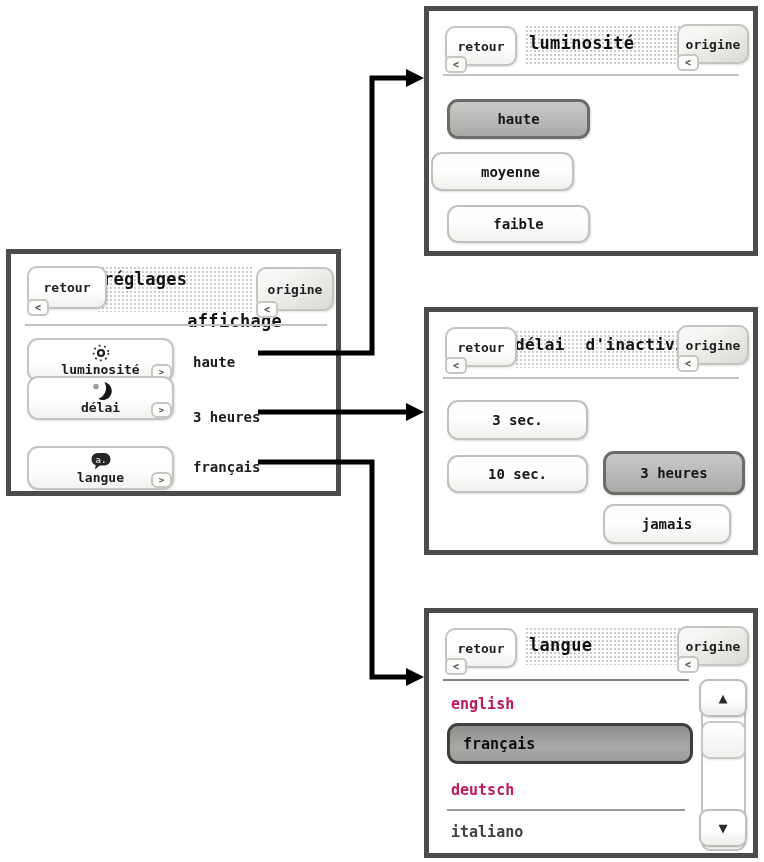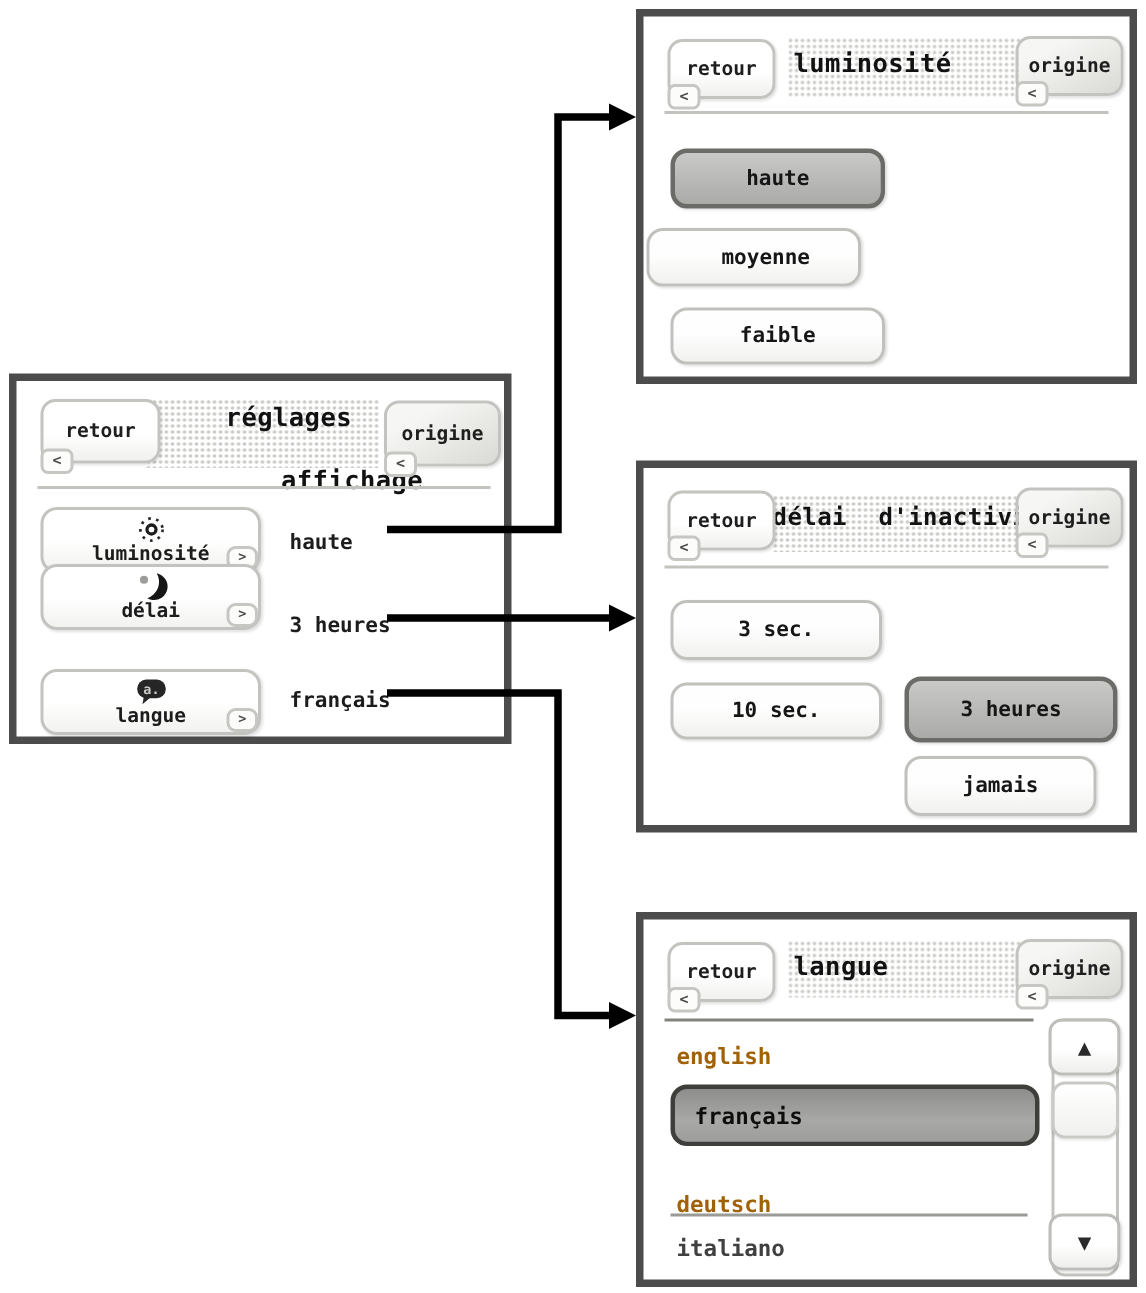--- a/index.html
+++ b/index.html
@@ -15,21 +15,21 @@
            display:flex;align-items:center;justify-content:center;
            font-size:13px;font-weight:bold;color:#1e1e1e;box-shadow:1px 1px 2px rgba(0,0,0,.12);}
   .nav-btn.origine{background:linear-gradient(150deg,#f6f6f4 25%,#d9d9d5);}
   .tab-bl{position:absolute;left:-2px;bottom:-9px;width:22px;height:17px;background:#fcfcfa;
           border:2px solid #c6c6c2;border-radius:5px;box-sizing:border-box;
           display:flex;align-items:center;justify-content:center;
           font-size:10px;font-weight:bold;color:#4a4a4a;line-height:1;}
 
   
   .title{position:absolute;font-size:17px;font-weight:bold;color:#121212;letter-spacing:.3px;white-space:pre;}
-  .title.two-line{line-height:21px;text-align:center;}
+  .title.two-line{line-height:21px;}
   .title.wide-ws{word-spacing:11px;font-size:16px;}
   .dots{position:absolute;background-image:radial-gradient(#cbcbc7 1px,rgba(255,255,255,0) 1.2px);
         background-size:4px 4px;}
   .sep{position:absolute;height:2px;background:#c2c2be;}
   .sep.dark{background:#82827e;}
   .sep.mid{background:#9a9a96;}
 
   
   .item-btn{position:absolute;left:16px;width:147px;height:44px;border:2px solid #c3c3bf;border-radius:11px;
             background:linear-gradient(180deg,#ffffff 50%,#f2f2f0);box-sizing:border-box;
@@ -43,21 +43,21 @@
   .value{position:absolute;left:182px;font-size:14px;font-weight:bold;color:#1c1c1c;}
 
   
   .opt{position:absolute;border:2px solid #c0c0bc;border-radius:11px;box-sizing:border-box;
        background:linear-gradient(180deg,#fefefe 45%,#f1f1ef);
        display:flex;align-items:center;justify-content:center;
        font-size:14px;font-weight:bold;color:#161616;box-shadow:1px 1px 2px rgba(0,0,0,.14);}
   .opt.selected{background:linear-gradient(180deg,#c9c9c7,#aaaaa8);border:3px solid #6b6b67;}
 
   
-  .lang-item{position:absolute;left:22px;font-size:15px;font-weight:bold;color:#a16207;}
+  .lang-item{position:absolute;left:22px;font-size:15px;font-weight:bold;color:#be185d;}
   .lang-item.disabled{color:#404040;}
   .lang-selected{position:absolute;left:18px;width:246px;height:41px;border:3px solid #3e3e3a;border-radius:11px;
                  background:linear-gradient(180deg,#8e8e8c,#a8a8a6 60%,#9d9d9b);box-sizing:border-box;
                  display:flex;align-items:center;padding-left:13px;
                  font-size:15px;font-weight:bold;color:#0e0e0e;}
 
   
   .sb-track{position:absolute;border:2px solid #c3c3bf;border-radius:9px;background:#ffffff;box-sizing:border-box;}
   .sb-btn{position:absolute;border:2px solid #bdbdb9;border-radius:9px;box-sizing:border-box;
           background:linear-gradient(180deg,#ffffff 55%,#eeeeec);
@@ -198,21 +198,21 @@
     </div>
 
     <div class="sep dark" style="left:14px;top:66px;width:246px;"></div>
 
     <div class="lang-item" style="top:82px;">english</div>
 
     <div class="lang-selected" style="top:110px;">
       <span>français</span>
     </div>
 
-    <div class="lang-item" style="top:168px;margin-top:13px;">deutsch</div>
+    <div class="lang-item" style="top:168px;">deutsch</div>
 
     <div class="sep mid" style="left:18px;top:196px;width:238px;"></div>
 
     <div class="lang-item disabled" style="top:210px;">italiano</div>
 
     <div class="sb-track" style="left:272px;top:66px;width:45px;height:172px;"></div>
     <div class="sb-btn" style="left:270px;top:66px;width:48px;height:38px;">
       <span>▲</span>
     </div>
     <div class="sb-thumb" style="left:272px;top:108px;width:45px;height:38px;"></div>

